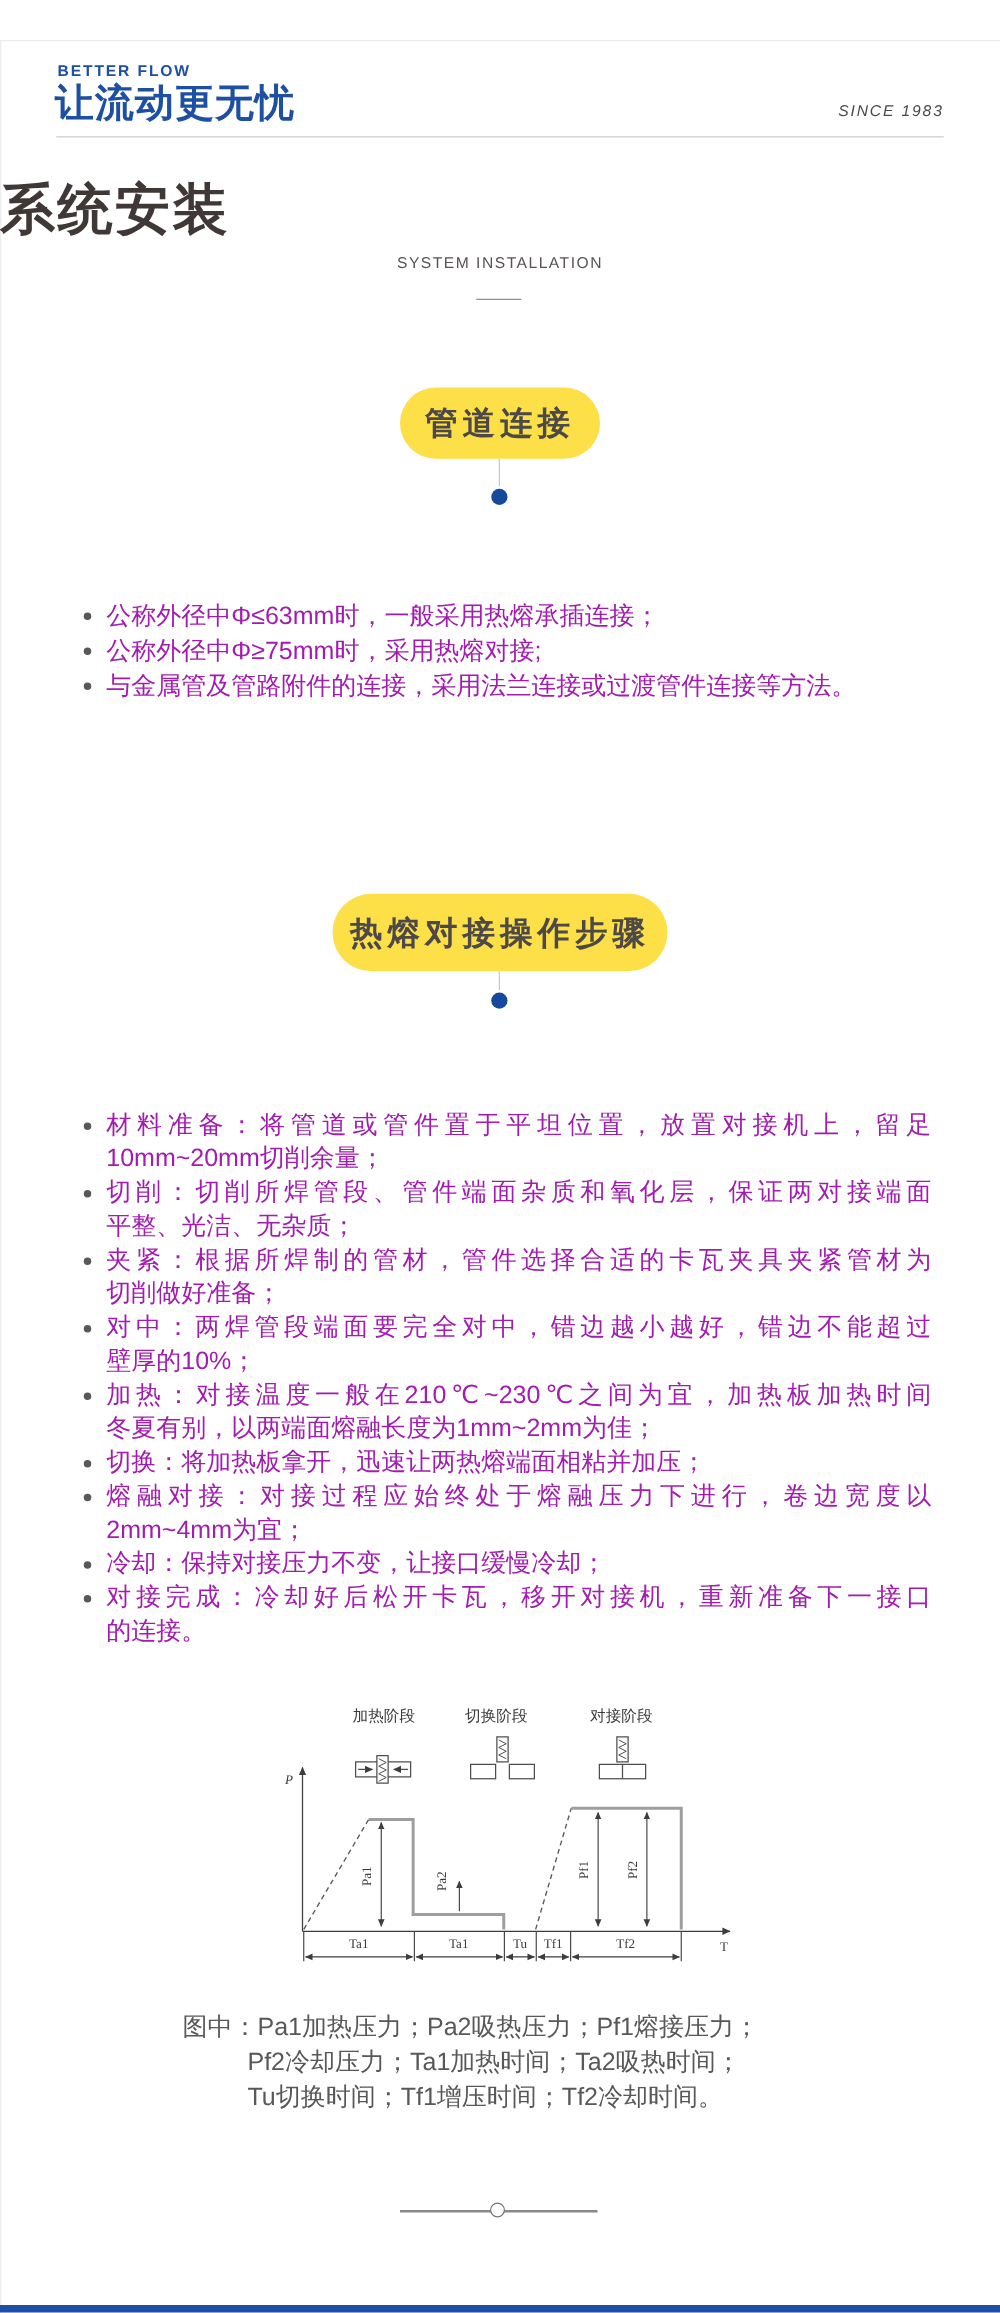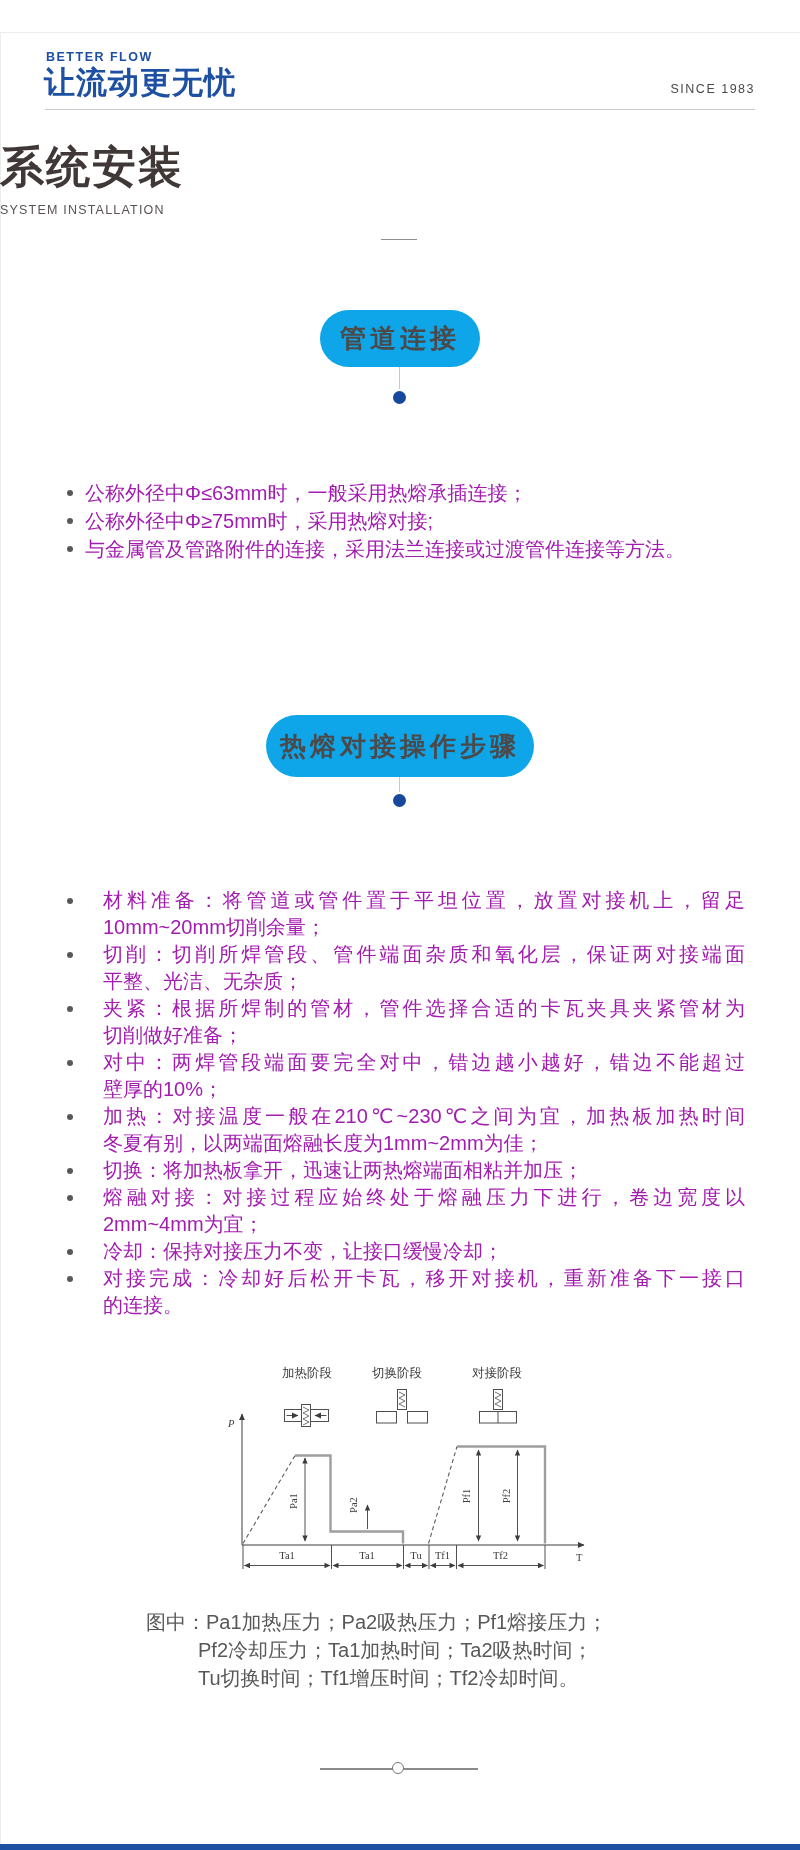--- a/index.html
+++ b/index.html
@@ -8,46 +8,46 @@
     font-family:"Liberation Sans","DejaVu Sans",sans-serif;
     -webkit-font-smoothing:antialiased;overflow:hidden;
   }
   .abs{position:absolute;}
   
   .edge-top{top:32px;left:0;width:800px;height:1px;background:#ececec;}
   .edge-left{top:32px;left:0;width:1px;height:1818px;background:#ececec;}
   
   .tagline{left:46px;top:50px;font-size:12.5px;font-weight:bold;letter-spacing:1.5px;color:#1d4fa2;}
   .logo{left:44px;top:62px;font-size:31px;font-weight:900;letter-spacing:1px;color:#1d4fa2;}
-  .since{right:45px;top:82px;font-size:12.5px;letter-spacing:1.5px;color:#4c4948;}
+  .since{right:45px;top:82px;font-size:12.5px;letter-spacing:1.5px;color:#4c4948;font-style:italic;}
   .header-rule{left:45px;top:109px;width:710px;height:1px;background:#cdcdcd;}
   
   .title{left:0;top:138px;width:800px;font-size:44px;font-weight:800;
          letter-spacing:2px;color:#403837;margin:0;}
-  .subtitle{left:0;top:203px;width:800px;font-size:12.5px;
+  .subtitle{left:0;top:203px;width:800px;text-align:center;font-size:12.5px;
             letter-spacing:1.2px;color:#585352;}
   .title-dash{left:381px;top:239px;width:36px;height:1px;background:#8f8f8f;}
   
-  .badge{left:50%;transform:translateX(-50%);background:#0ea5e9;border-radius:31px;
+  .badge{left:50%;transform:translateX(-50%);background:#fde047;border-radius:31px;
          color:#4c4948;font-weight:bold;font-size:26px;letter-spacing:4px;
          white-space:nowrap;text-align:center;}
   .badge1{top:310px;height:57px;line-height:57px;padding:0 20px;border-radius:29px;}
   .badge2{top:715px;height:62px;line-height:62px;padding:0 14px;}
   .stem{left:399px;width:1px;background:#c9c9c9;}
   .stem1{top:367px;height:22px;}
   .stem2{top:777px;height:15px;}
   .dot{left:393px;width:13px;height:13px;border-radius:50%;background:#16489c;}
   .dot1{top:391px;}
   .dot2{top:794px;}
   
   .list{left:62px;width:690px;color:#a21caf;font-size:20px;list-style:none;margin:0;padding:0;}
   .list1{top:479px;}
   .list1 li{line-height:28px;}
   .list2{top:887px;width:683px;}
-  .list2 li div{line-height:27px;margin-left:18px;}
+  .list2 li div{line-height:27px;}
   .list li{position:relative;padding-left:23px;}
   .list li::before{content:'';position:absolute;left:5px;top:11px;width:6px;height:6px;
                    border-radius:50%;background:#595757;}
   .fill{text-align:justify;text-align-last:justify;}
   
   .diagram{left:180px;top:1352px;}
   .dg-txt{font-family:"Liberation Sans","DejaVu Sans",sans-serif;fill:#3c3c3c;font-size:12.5px;}
   .dg-lab{font-family:"Liberation Serif","DejaVu Serif",serif;fill:#3c3c3c;font-size:10.5px;}
   .dg-axis{stroke:#3d3d3d;stroke-width:1;fill:none;}
   .dg-dim{stroke:#3d3d3d;stroke-width:0.9;fill:none;}

